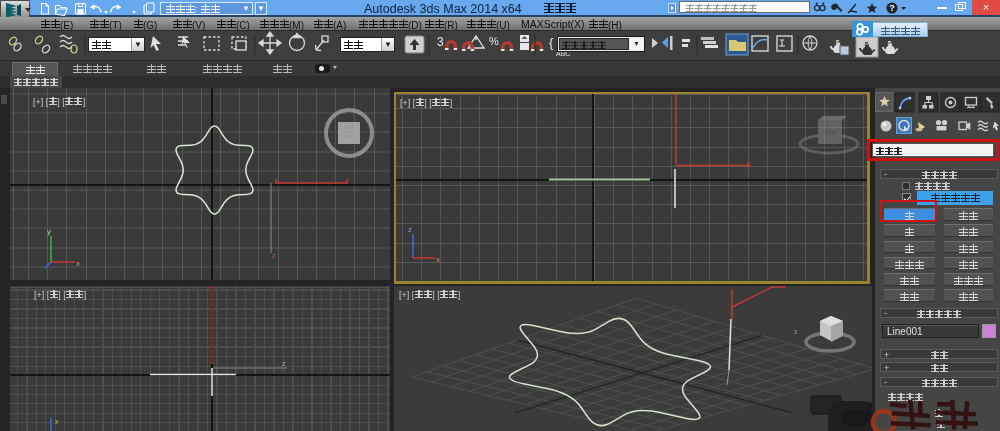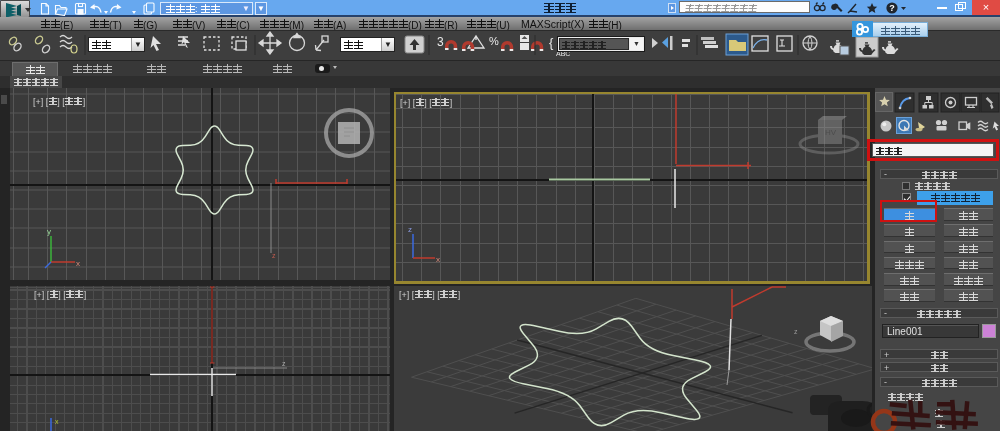--- a/index.html
+++ b/index.html
@@ -52,20 +52,21 @@
         <rect x="108.5" y="1" width="7.5" height="9" rx="1" fill="#67a8ef"></rect>
  </g>
 </svg>
 
 <div class="abs" style="left:160px;top:2px;width:93px;height:13px;background:#5d97e2;border:1px solid #d9e8fa;color:#fff;font-size:10px;line-height:11px;padding-left:4px;">
  <span class="g g10" style="margin-top:1px"></span><span class="g g10" style="margin-top:1px"></span><span class="g g10" style="margin-top:1px"></span><span style="font-size:9px">: </span><span class="g g10" style="margin-top:1px"></span><span class="g g10" style="margin-top:1px"></span>
  <span style="position:absolute;right:2px;top:0px;color:#eef;font-size:8px">▼</span>
 </div>
 <div class="abs" style="left:255px;top:2px;width:12px;height:13px;background:#5d97e2;border:1px solid #d9e8fa;color:#fff;font-size:8px;text-align:center;line-height:12px;">▼</div>
 
+<div class="abs" style="left:364px;top:2px;color:#0e1f33;font-size:12.5px;white-space:nowrap;">Autodesk 3ds Max  2014 x64</div>
 <div class="abs" style="left:543px;top:3px;color:#0e1f33;font-size:11px;"><span class="g g11"></span><span class="g g11"></span><span class="g g11"></span></div>
 
 <div class="abs" style="left:668px;top:3px;width:8px;height:10px;background:#5d97e2;border:1px solid #cfe0f5;">
       <div style="position:absolute;left:2px;top:2px;border-top:2.5px solid transparent;border-bottom:2.5px solid transparent;border-left:3.5px solid #fff;"></div>
     </div>
 <div class="abs" style="left:679px;top:1px;width:131px;height:12px;background:#fdfdfd;border:1px solid #6a6a6a;color:#9a9a9a;">
  <div style="transform:skewX(-8deg);margin:2px 0 0 4px;"><span class="g g9"></span><span class="g g9"></span><span class="g g9"></span><span class="g g9"></span><span class="g g9"></span><span class="g g9"></span><span class="g g9"></span><span class="g g9"></span></div>
 </div>
 <svg class="abs" style="left:812px;top:1px" width="100" height="14" viewBox="0 0 100 14">
  <g stroke="#20262e" fill="none" stroke-width="1.3">

